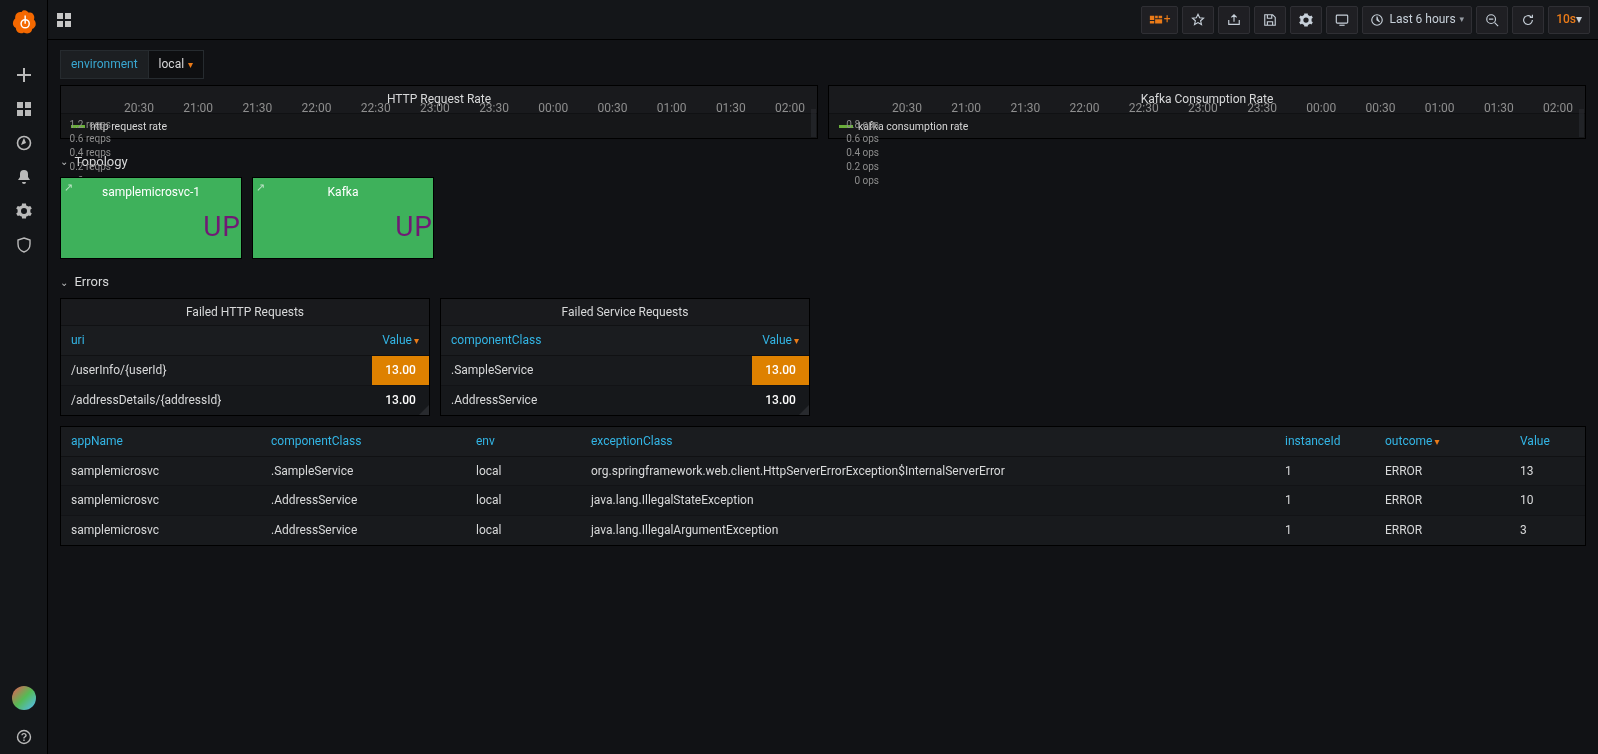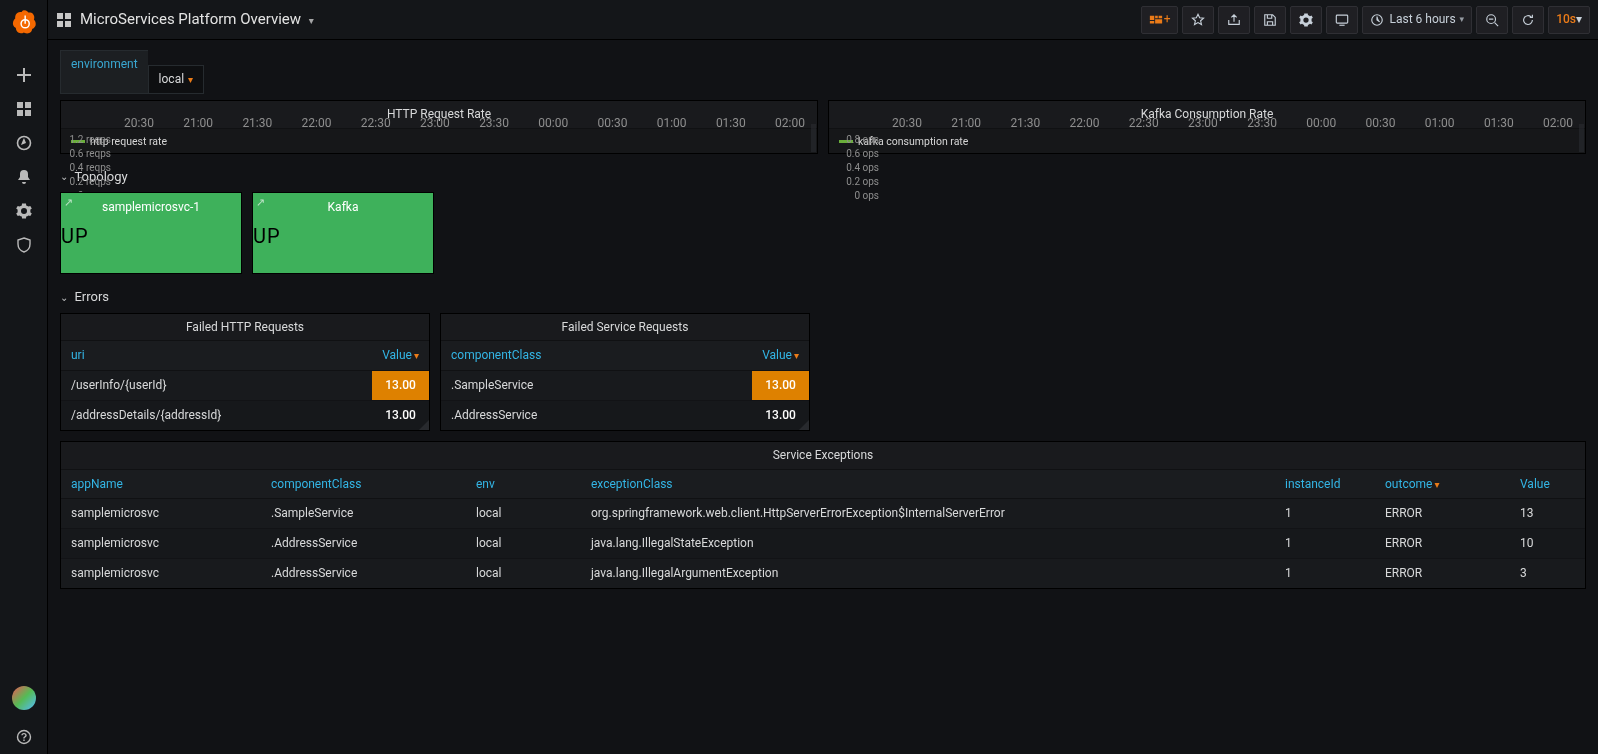--- a/index.html
+++ b/index.html
@@ -45,21 +45,21 @@
   .tbtn.range .caret{font-size:9px;margin-left:4px;opacity:.7;}
   .tbtn.auto{color:var(--orangeTxt);font-weight:500;}
   .tbtn svg{width:14px;height:14px;fill:currentColor;}
 
   
   .page{margin-left:48px;padding:10px 12px 30px;}
   .varbar{display:flex;gap:0;margin-bottom:6px;}
   .varlabel{background:#1c1f22;color:#39a7d1;padding:5px 10px;
             font-size:12px;border:1px solid #262b2f;border-right:none;}
   .varval{background:#0e0f11;color:#d8d9da;padding:5px 10px;
-          font-size:12px;border:1px solid #262b2f;cursor:pointer;margin-top:15px;}
+          font-size:12px;border:1px solid #262b2f;cursor:pointer;}
   .varval .caret{color:var(--orangeTxt);font-size:10px;margin-left:4px;}
 
   .row{display:flex;gap:10px;margin-top:6px;}
   .panel{background:var(--panel);border:1px solid #000;flex:1;
          display:flex;flex-direction:column;position:relative;min-width:0;}
   .ptitle{text-align:center;color:#d8d9da;font-size:12px;
           padding:5px 4px;background:var(--panel-title);
           border-bottom:1px solid #101113;cursor:pointer;}
   .pbody{flex:1;position:relative;}
 
@@ -86,21 +86,21 @@
            cursor:pointer;font-size:13px;}
   .section .chev{font-size:10px;margin-right:6px;opacity:.85;}
 
   
   .cards{display:flex;gap:10px;}
   .card{width:182px;height:82px;background:var(--green);position:relative;
         border:1px solid #000;}
   .card .pop{position:absolute;top:2px;left:3px;color:rgba(255,255,255,.65);
              font-size:11px;cursor:pointer;}
   .card .name{text-align:center;color:#fff;font-size:12px;padding-top:6px;}
-  .card .state{text-align:left;color:#000000;font-size:20px;letter-spacing:1px;
+  .card .state{text-align:right;color:#701a75;font-size:28px;letter-spacing:1px;
                padding-top:6px;font-weight:400;}
 
   
   table{width:100%;border-collapse:collapse;font-size:12px;}
   th{color:var(--accent);text-align:left;font-weight:400;
      padding:6px 10px;background:#1a1c1f;border-bottom:1px solid #101113;
      cursor:pointer;white-space:nowrap;}
   th .sort{color:var(--orangeTxt);font-size:10px;margin-left:2px;}
   td{padding:6px 10px;background:#181a1d;border-top:1px solid #121316;}
   tr:nth-child(even) td{background:#16181b;}
@@ -162,24 +162,20 @@
         <circle cx="8" cy="8" r="6.5" fill="none" stroke="currentColor" stroke-width="1.4"></circle>
         <path fill="currentColor" d="M7.3 12h1.4v-1.4H7.3zM8 4C6.3 4 5.3 5 5.3 6.3h1.4c0-.7.5-1 1.3-1s1.3.4 1.3 1c0 .5-.3.8-1 1.3-.8.5-1 1-1 1.8h1.4c0-.5.1-.7.9-1.2.9-.6 1.1-1.1 1.1-1.9C10.7 5 9.7 4 8 4z"></path>
       </svg>
   </div>
 </nav>
 
 <div class="topbar">
   <svg class="dash-ico" viewBox="0 0 16 16">
       <path d="M1 1h6v6H1zM9 1h6v6H9zM1 9h6v6H1zM9 9h6v6H9z"></path>
     </svg>
-  <a class="title">
-    <span>MicroServices Platform Overview</span>
-    <span class="caret">▾</span>
-  </a>
   <div class="grow"></div>
   <div class="tbtn addp">
     <svg viewBox="0 0 16 16">
         <path d="M1 3h5v5H1zM7 3h3v3H7zM11 3h4v3h-4zM7 7h8v5H7zM1 9h5v3H1z"></path>
       </svg>
       <span style="margin-left:1px;">+</span>
   </div>
   <div class="tbtn">
     <svg viewBox="0 0 16 16">
         <path fill="none" stroke="currentColor" stroke-width="1.3" d="M8 1.5l1.9 4 4.4.4-3.3 3 1 4.3L8 11l-4 2.2 1-4.3-3.3-3 4.4-.4z"></path>
@@ -399,21 +395,20 @@
               </tr>
             </tbody>
         </table>
       </div>
       <div class="resize-tri"></div>
     </div>
   </div>
 
   <div class="row" style="margin-top:10px;">
     <div class="panel ptable exc full">
-      <div class="ptitle">Service Exceptions</div>
       <div class="pbody">
         <table>
           <colgroup>
             <col style="width:200px">
               <col style="width:205px">
               <col style="width:115px">
             <col>
               <col style="width:100px">
               <col style="width:135px">
               <col style="width:75px">

